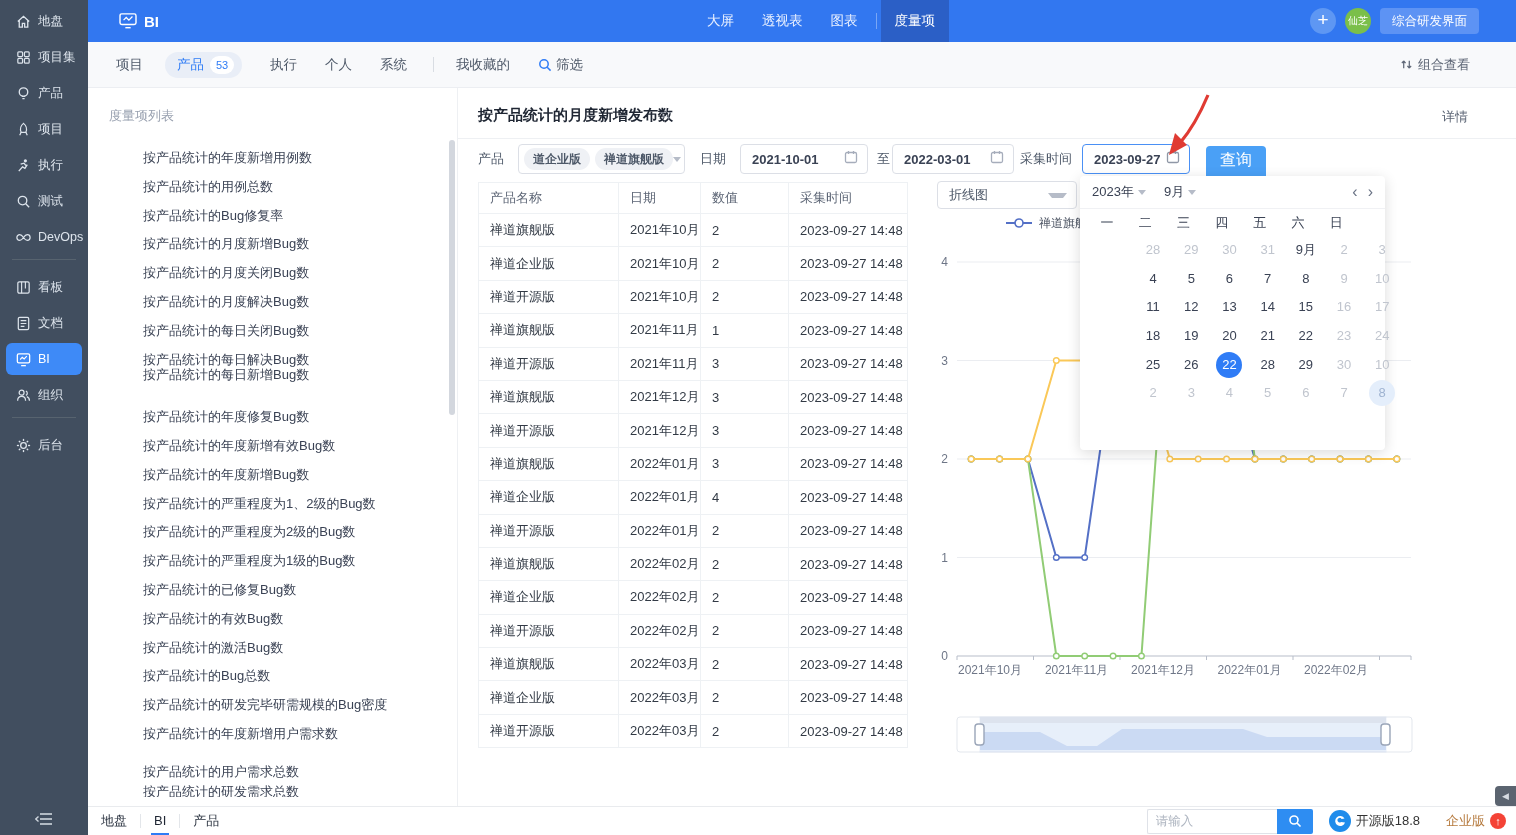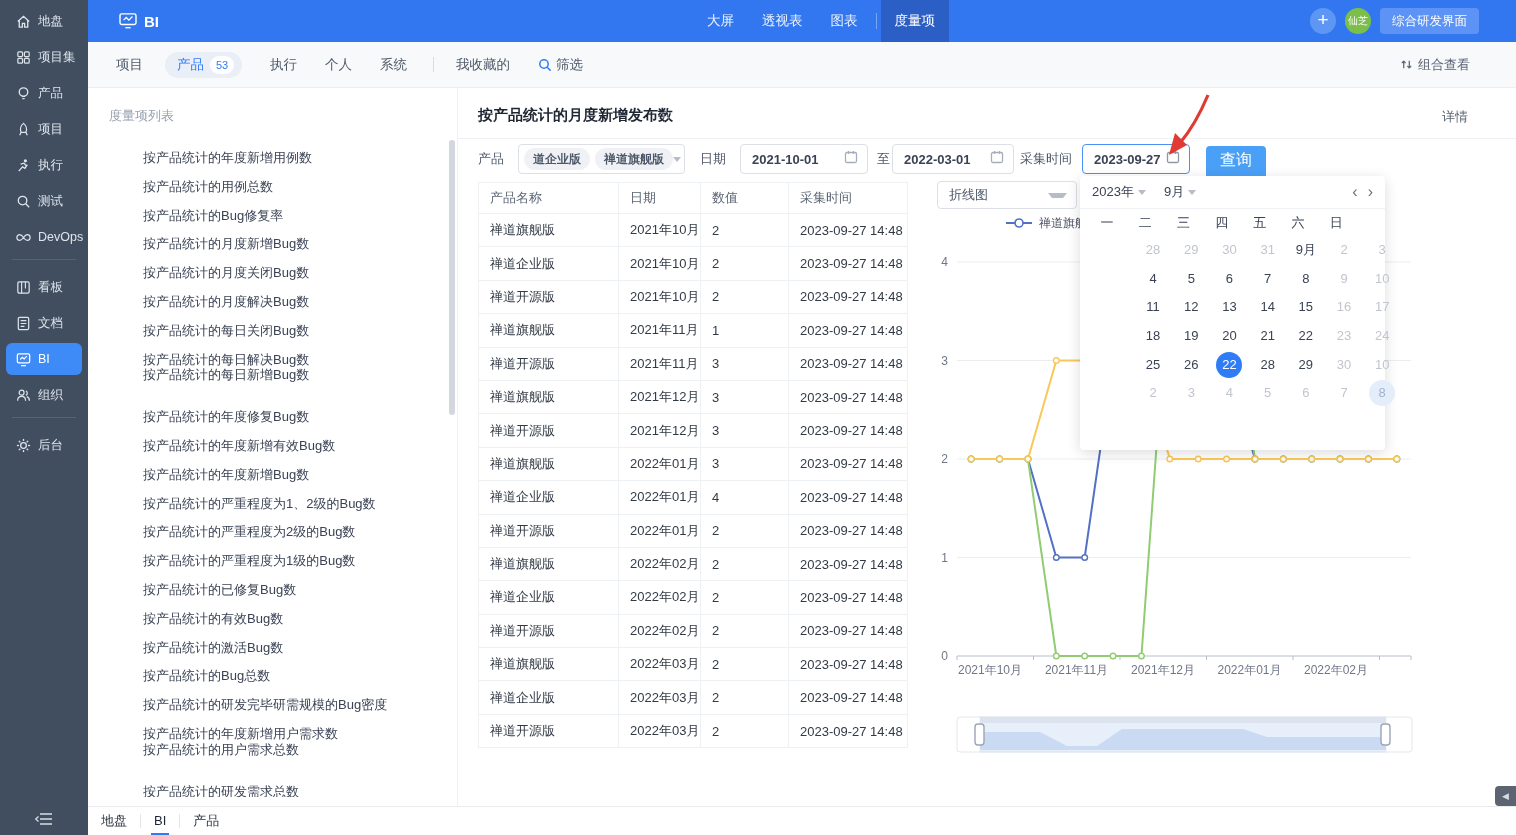--- a/index.html
+++ b/index.html
@@ -292,21 +292,21 @@
         <div class="m-item" style="top: 324.8px;">按产品统计的年度新增Bug数</div>
         <div class="m-item" style="top: 353.6px;">按产品统计的严重程度为1、2级的Bug数</div>
         <div class="m-item" style="top: 382.4px;">按产品统计的严重程度为2级的Bug数</div>
         <div class="m-item" style="top: 411.2px;">按产品统计的严重程度为1级的Bug数</div>
         <div class="m-item" style="top: 440px;">按产品统计的已修复Bug数</div>
         <div class="m-item" style="top: 468.8px;">按产品统计的有效Bug数</div>
         <div class="m-item" style="top: 497.6px;">按产品统计的激活Bug数</div>
         <div class="m-item" style="top: 526.4px;">按产品统计的Bug总数</div>
         <div class="m-item" style="top: 555.2px;">按产品统计的研发完毕研需规模的Bug密度</div>
         <div class="m-item" style="top: 584px;">按产品统计的年度新增用户需求数</div>
-        <div class="m-item" style="top: 600px; text-align: right;">按产品统计的用户需求总数</div>
+        <div class="m-item" style="top: 622px; text-align: right;">按产品统计的用户需求总数</div>
         <div class="m-item" style="top: 641.6px; text-align: center;">按产品统计的研发需求总数</div>
       </div>
     <div class="mp-scroll"></div>
   </section>
 
   <section class="main-panel">
     <div class="dp-title">按产品统计的月度新增发布数</div>
     <div class="dp-star">☆</div>
     <div class="dp-detail">详情</div>
     <div class="dp-hr"></div>
@@ -697,20 +697,37 @@
         </div>
       </div>
   </div>
 
   <footer class="footer">
     <span class="ft-tab" style="margin-left:0;">地盘</span>
     <span class="ft-div"></span>
     <span class="ft-tab active">BI</span>
     <span class="ft-div"></span>
     <span class="ft-tab">产品</span>
+    <div class="ft-right">
+      <input class="ft-search" placeholder="请输入" style="">
+      <span class="ft-sbtn">
+        <svg width="14" height="14" viewBox="0 0 14 14">
+            <circle cx="6" cy="6" r="4" fill="none" stroke="#fff" stroke-width="1.6"></circle>
+            <line x1="9" y1="9" x2="12.5" y2="12.5" stroke="#fff" stroke-width="1.6"></line>
+          </svg>
+      </span>
+      <span class="ft-logo">
+        <svg width="14" height="14" viewBox="0 0 14 14">
+            <path d="M11.5 4.5 A5 5 0 1 0 12 8.5 L8 8 A2.2 2.2 0 1 1 8.6 5Z" fill="#fff"></path>
+          </svg>
+      </span>
+      <span class="ft-ver">开源版18.8</span>
+      <span class="ft-up">企业版</span>
+      <span class="ft-upbadge">↑</span>
+    </div>
   </footer>
 
   <div class="edge-tab">◀</div>
 
   <svg id="arrow-overlay" width="1516" height="835">
     <path d="M 1208 95 C 1200 114 1191 130 1180 143" fill="none" stroke="#e03b33" stroke-width="3.2"></path>
     <polygon points="1169,155 1187,145 1175,133" fill="#e03b33"></polygon>
   </svg>
 </div>
 

